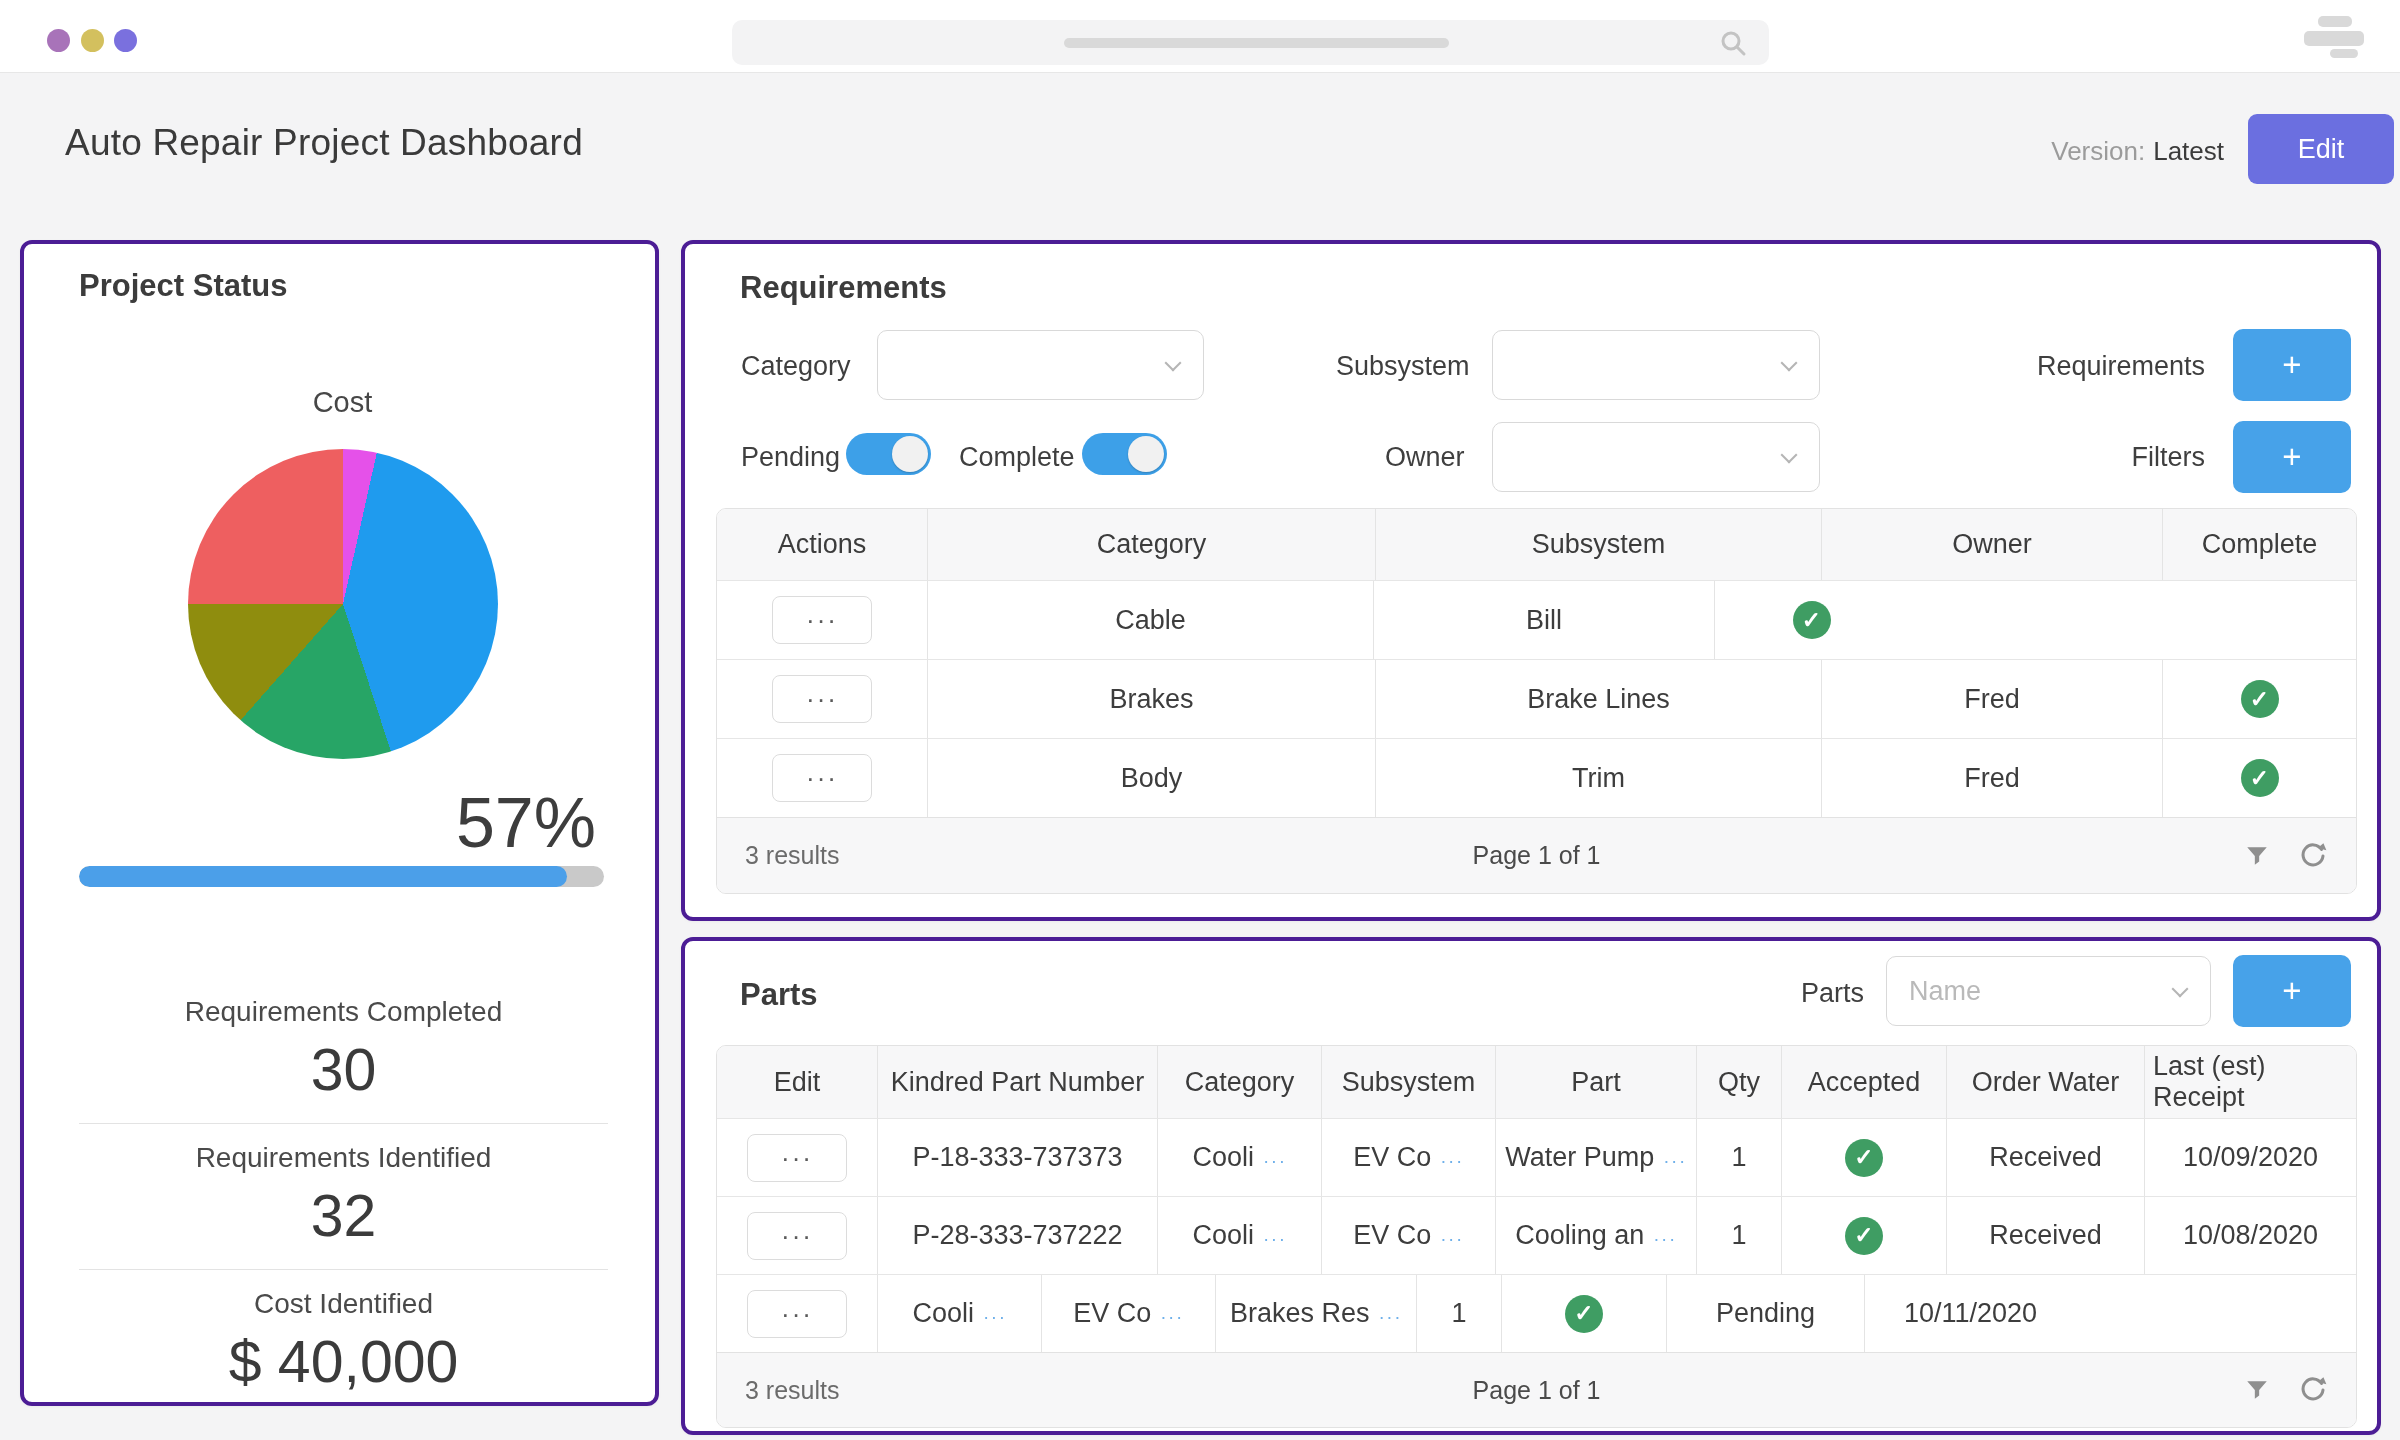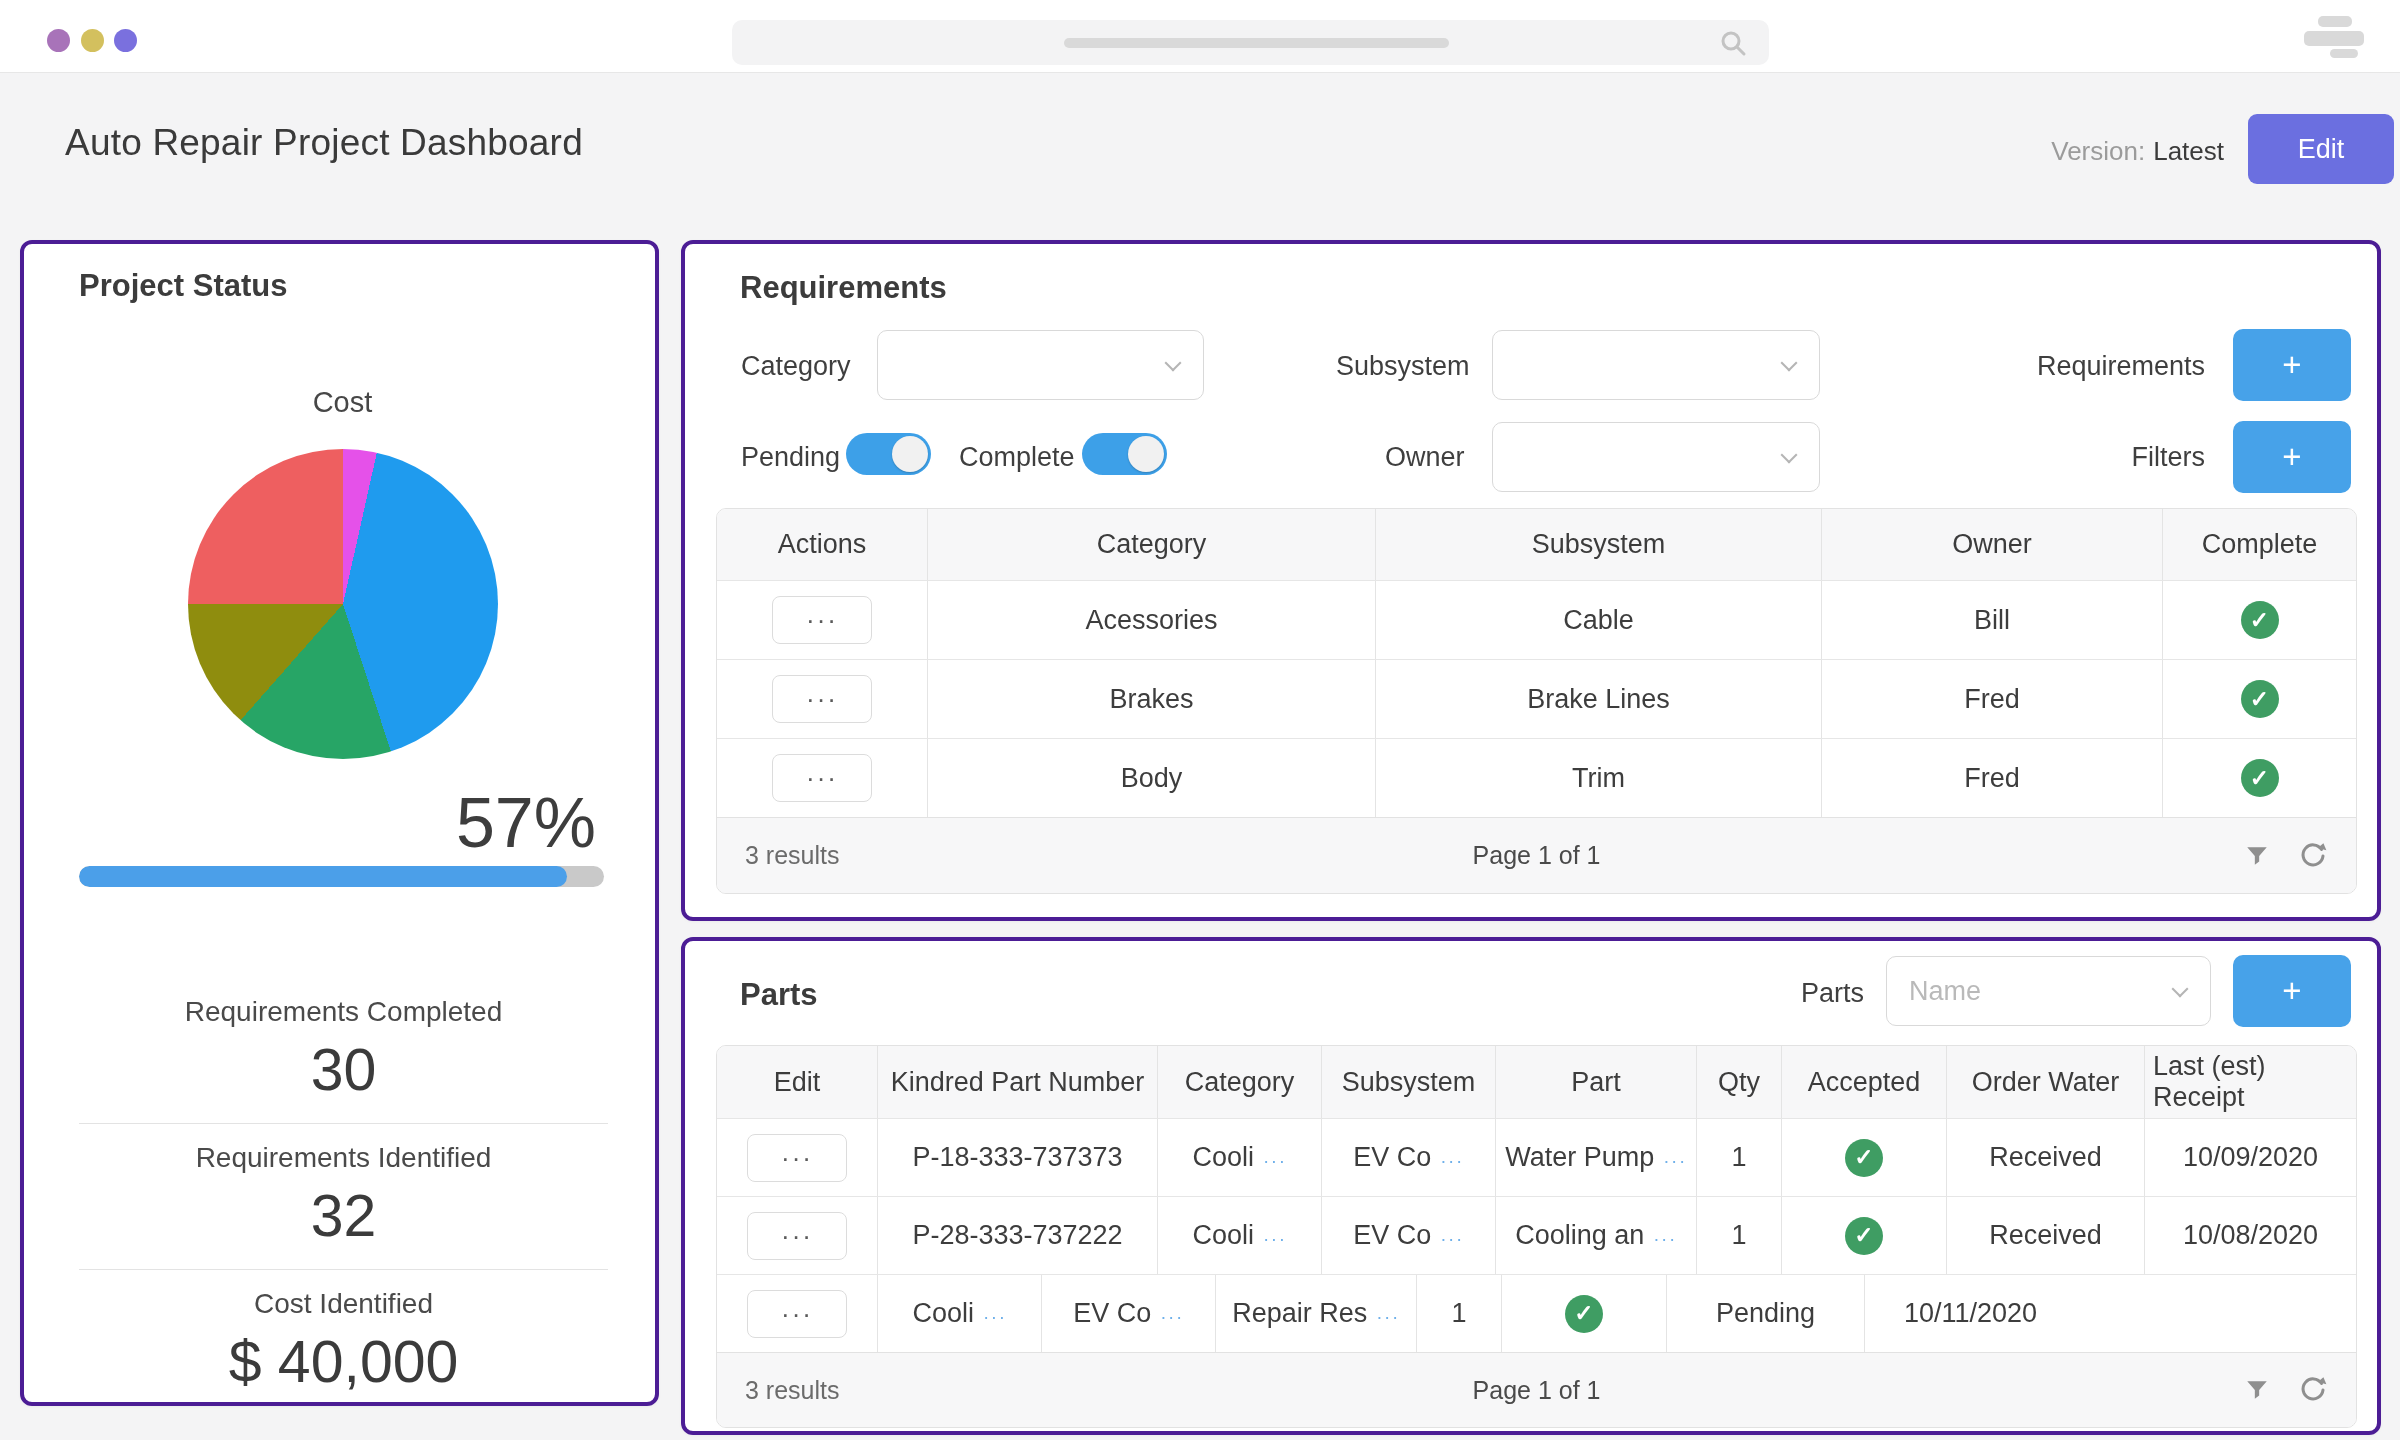--- a/index.html
+++ b/index.html
@@ -168,21 +168,20 @@
         <div class="cell rq c0">Actions</div>
         <div class="cell rq c1">Category</div>
         <div class="cell rq c2">Subsystem</div>
         <div class="cell rq c3">Owner</div>
         <div class="cell rq c4">Complete</div>
       </div>
       <div class="trow">
         <div class="cell rq c0">
             <button class="dots-btn">···</button>
           </div>
-        <div class="cell rq c1">Acessories</div>
         <div class="cell rq c2">Cable</div>
         <div class="cell rq c3">Bill</div>
         <div class="cell rq c4">
             <span class="check">✓</span>
           </div>
       </div>
       <div class="trow">
         <div class="cell rq c0">
             <button class="dots-btn">···</button>
           </div>
@@ -298,21 +297,21 @@
           </div>
         <div class="cell pt c2">
             <span>Cooli</span>
             <span class="trunc">···</span>
           </div>
         <div class="cell pt c3">
             <span>EV Co</span>
             <span class="trunc">···</span>
           </div>
         <div class="cell pt c4">
-            <span>Repair Res</span>
+            <span>Brakes Res</span>
             <span class="trunc">···</span>
           </div>
         <div class="cell pt c5">1</div>
         <div class="cell pt c6">
             <span class="check">✓</span>
           </div>
         <div class="cell pt c7">Pending</div>
         <div class="cell pt c8">10/11/2020</div>
       </div>
 

